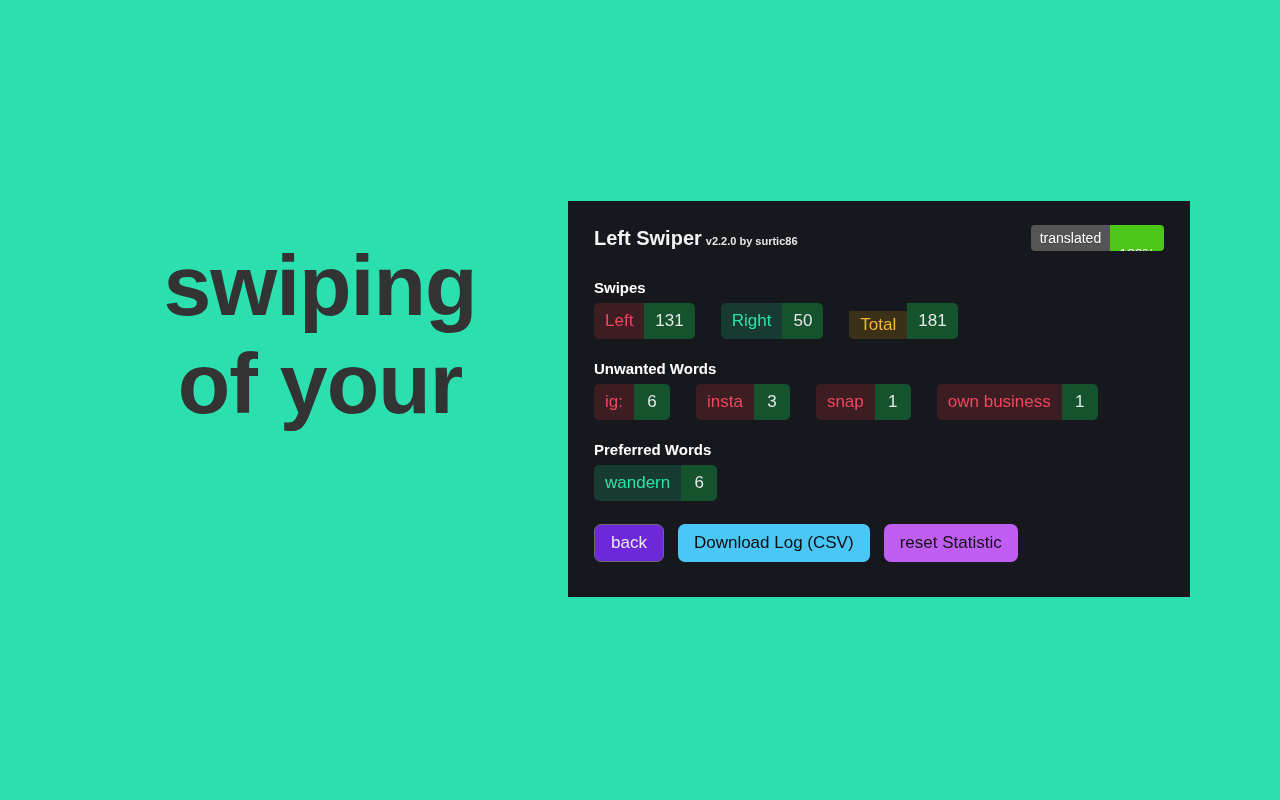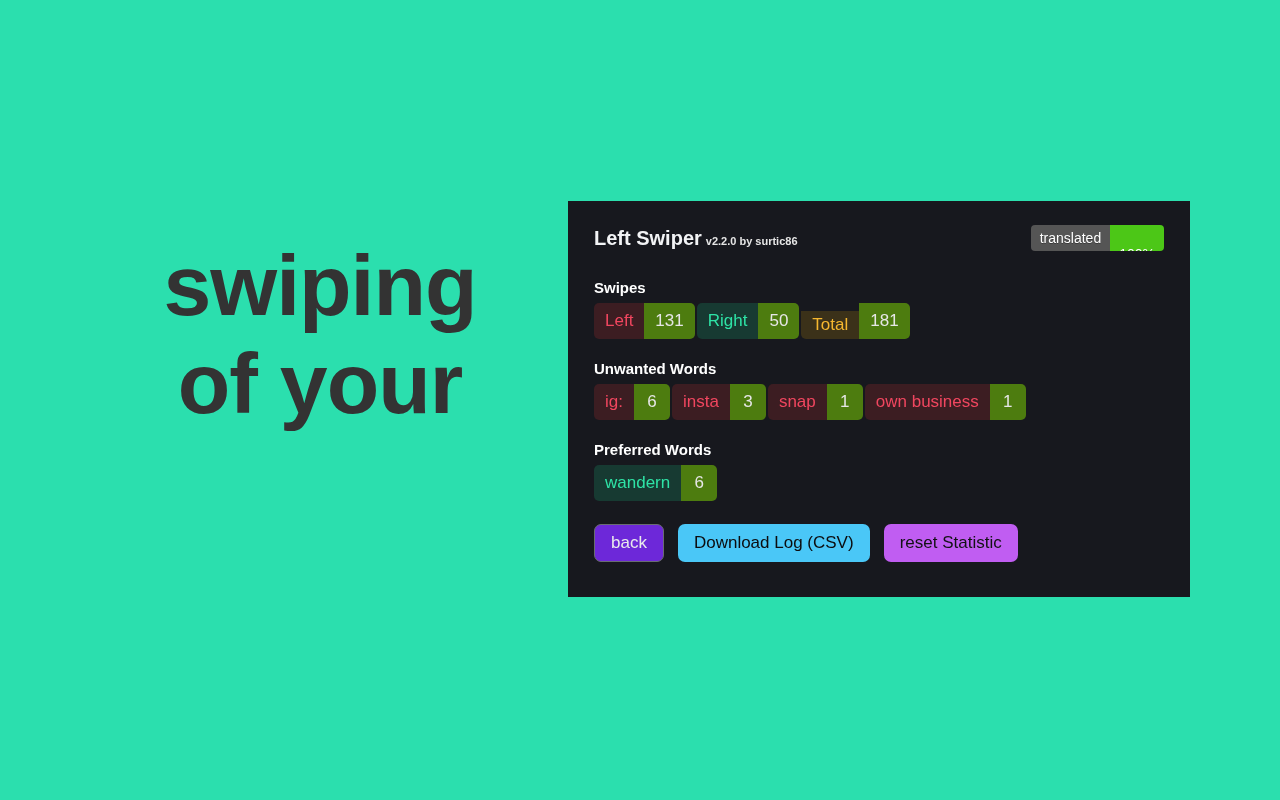--- a/index.html
+++ b/index.html
@@ -92,21 +92,21 @@
     color: #ffffff;
     font-size: 15px;
     font-weight: bold;
     margin: 21px 0 7px 0;
   }
   .section-label.first { margin-top: 26px; }
 
   .chip-row {
     display: flex;
     flex-wrap: wrap;
-    gap: 2px;
+    gap: 26px;
   }
 
   
   .chip {
     display: inline-flex;
     align-items: stretch;
     height: 36px;
     border-radius: 5px;
     overflow: hidden;
     font-size: 17px;
@@ -116,21 +116,21 @@
     display: flex;
     align-items: center;
     padding: 0 11px;
   }
   .chip .chip-val {
     display: flex;
     align-items: center;
     justify-content: center;
     padding: 16px 11px;
     min-width: 14px;
-    background: #4d7c0f;
+    background: #14532d;
     color: #e6e6e6;
   }
 
   .chip.red    .chip-key { background: #3c1d22; color: #f0465f; }
   .chip.green  .chip-key { background: #173a32; color: #2ee3a6; }
   .chip.amber  .chip-key { background: #3b3119; color: #f5b72f; margin-top: 8px; }
 
   
   .button-row {
     display: flex;

